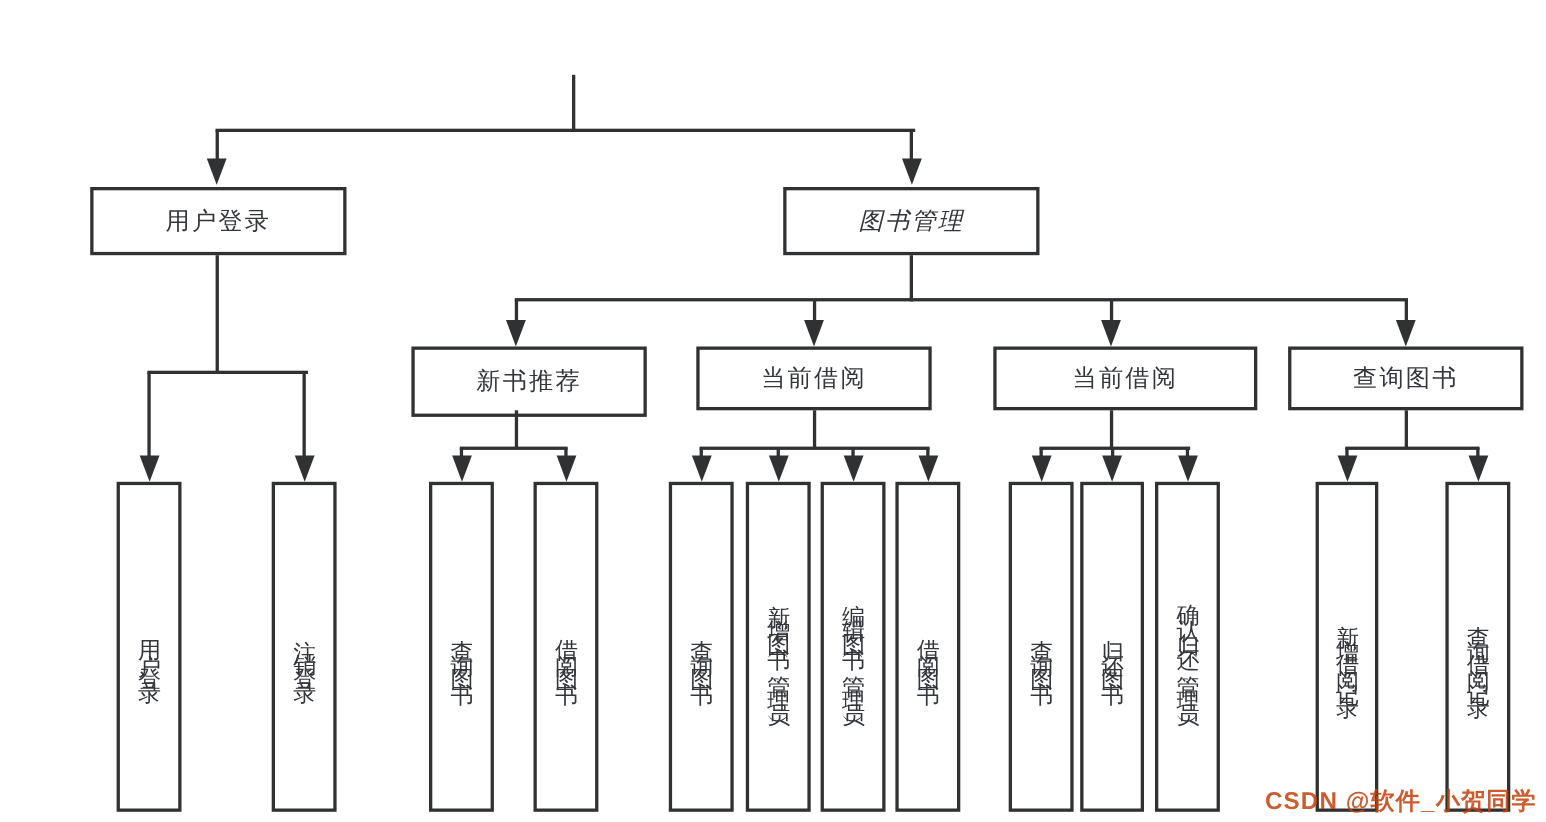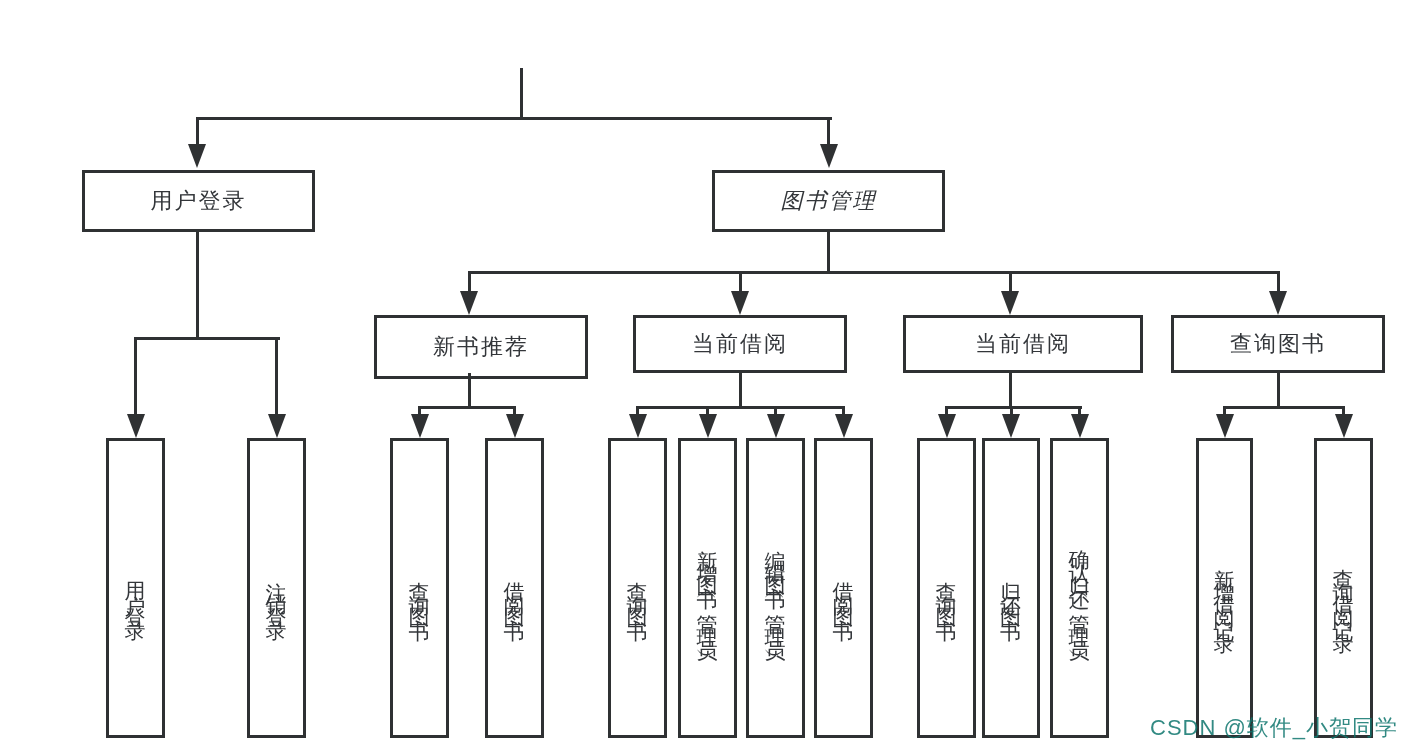--- a/index.html
+++ b/index.html
@@ -39,23 +39,24 @@
     border-left: 9px solid transparent;
     border-right: 9px solid transparent;
     border-top: 24px solid #2f3133;
   }
   .watermark {
     position: absolute;
     left: 1150px;
     top: 713px;
     font-size: 22px;
     letter-spacing: 1px;
-    color: #0f766e;
+    color: #c2410c;
     opacity: 0.85;
     white-space: nowrap;
+    font-weight: bold;
   }
 </style>
 </head>
 <body>
 
 <div id="stage">
 
 
   <div class="box hbox" style="left:82px; top:170px; width:233px; height:62px;">
     <span>用户登录</span>

